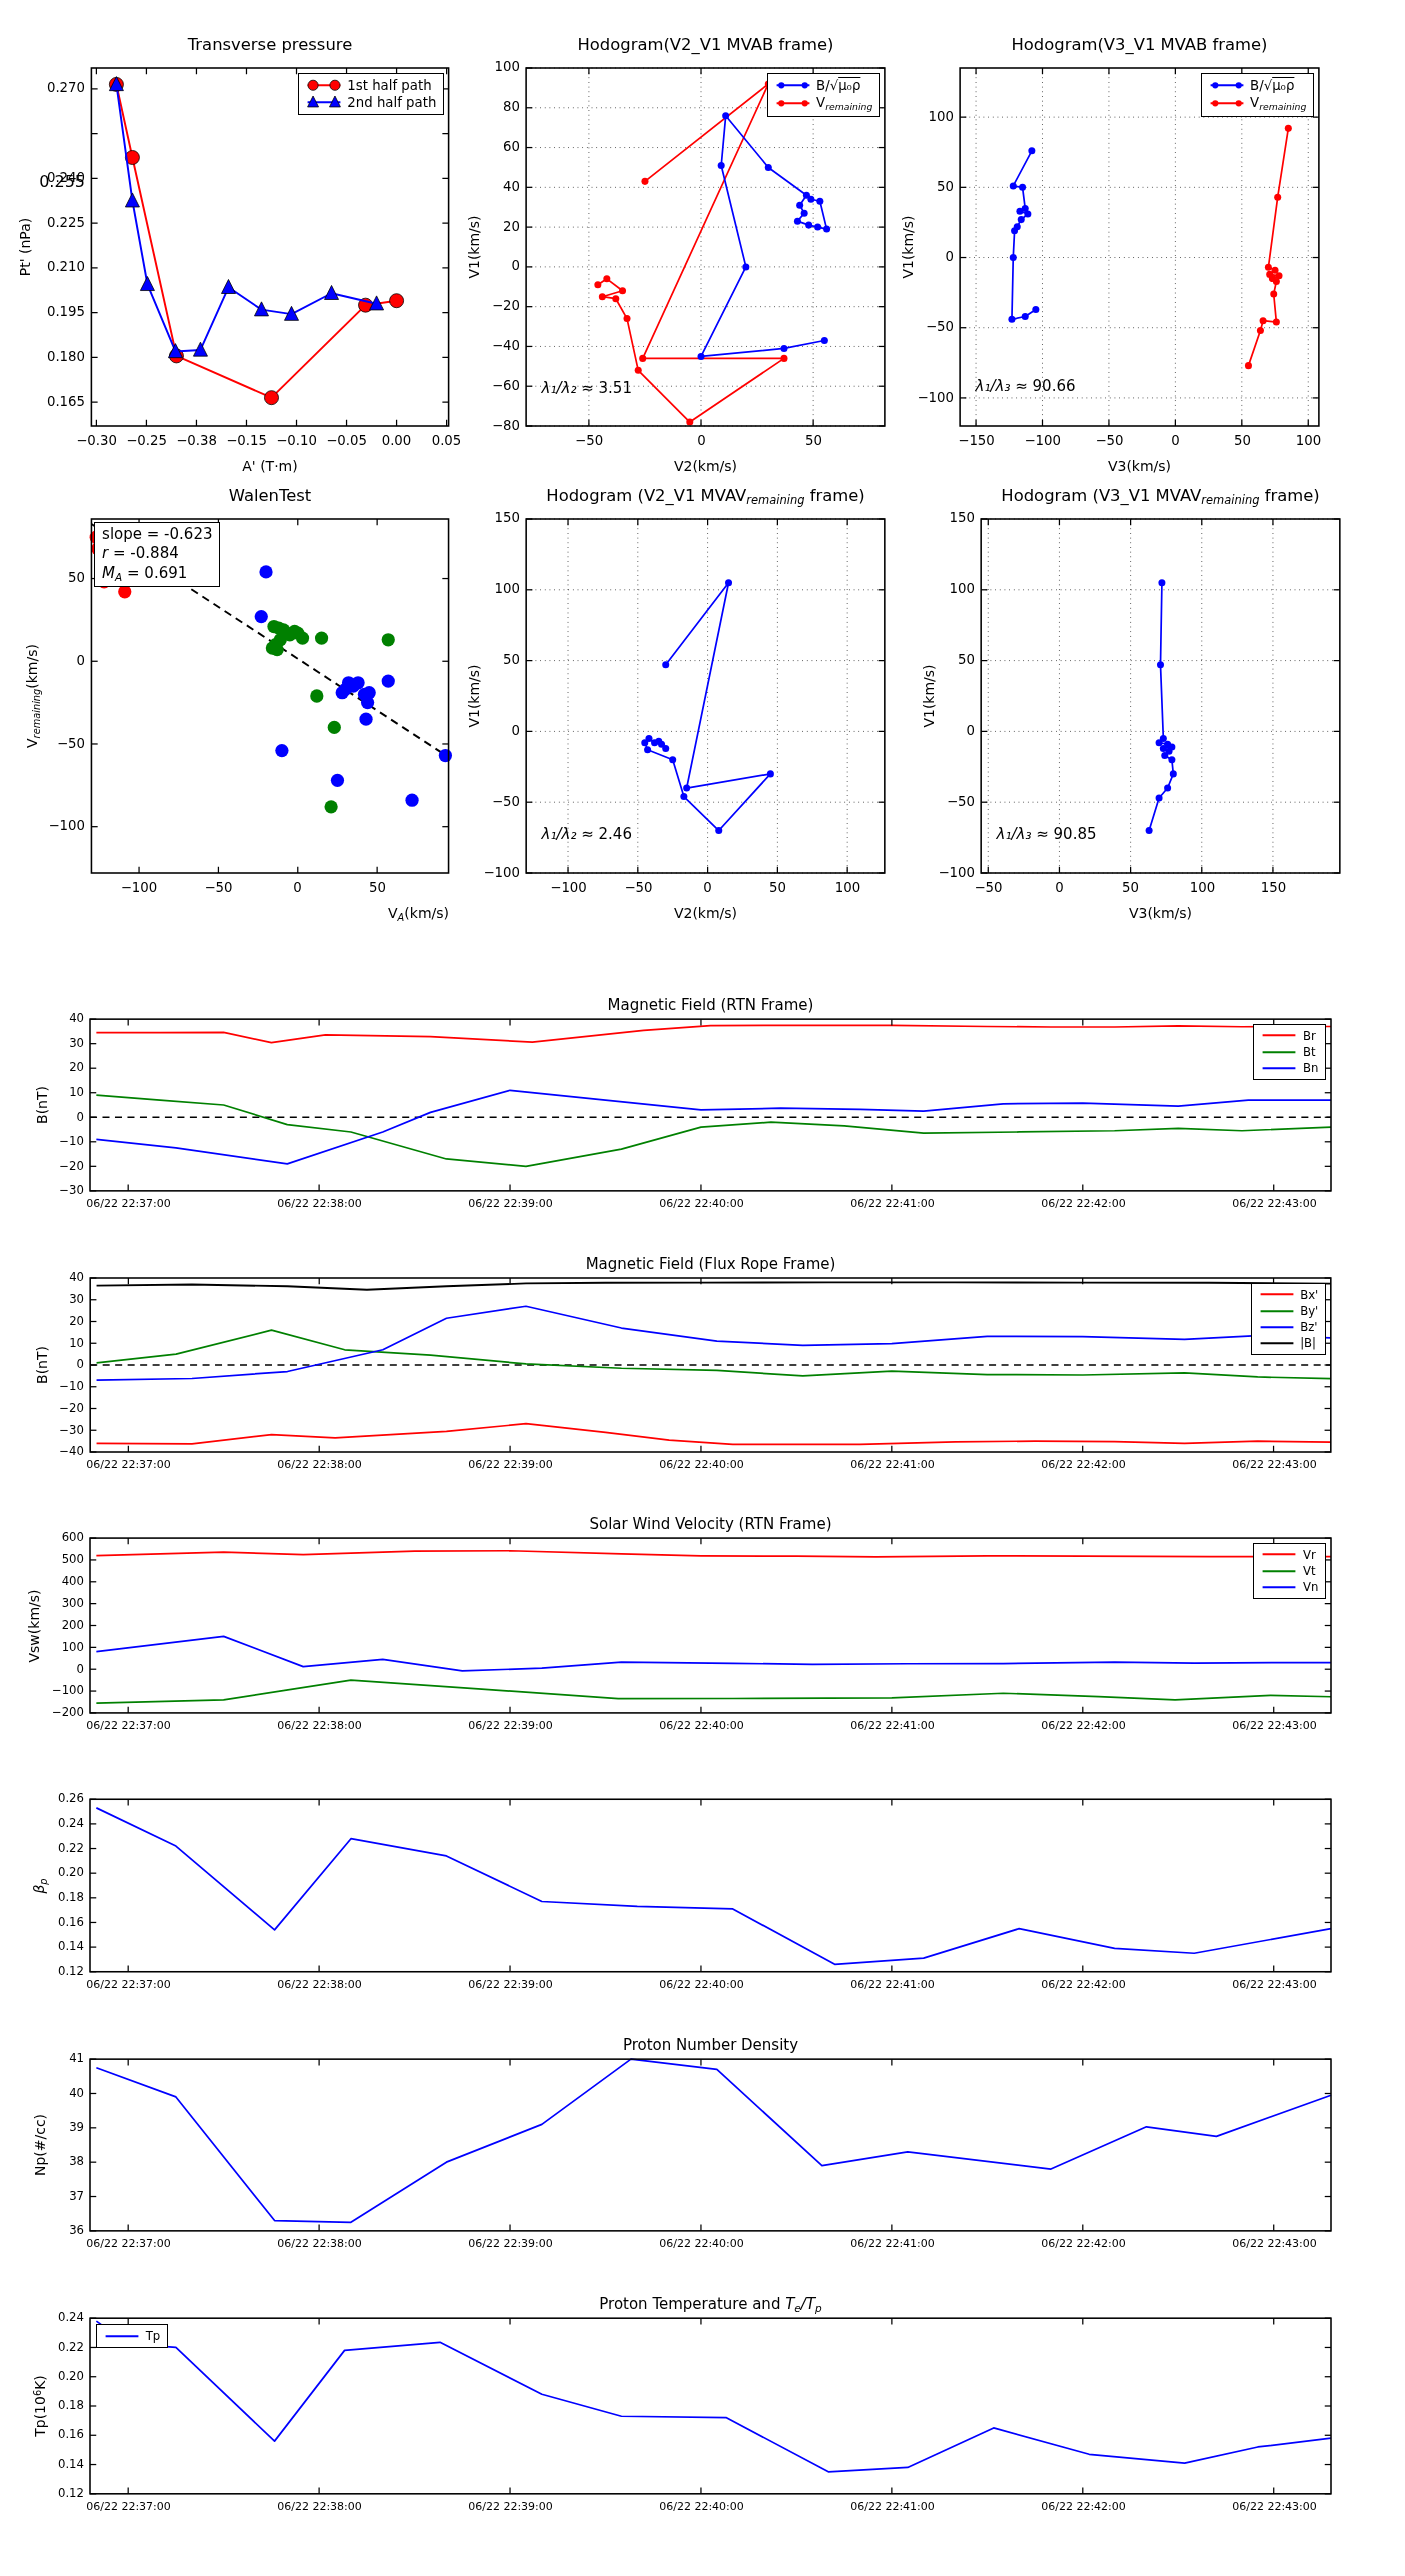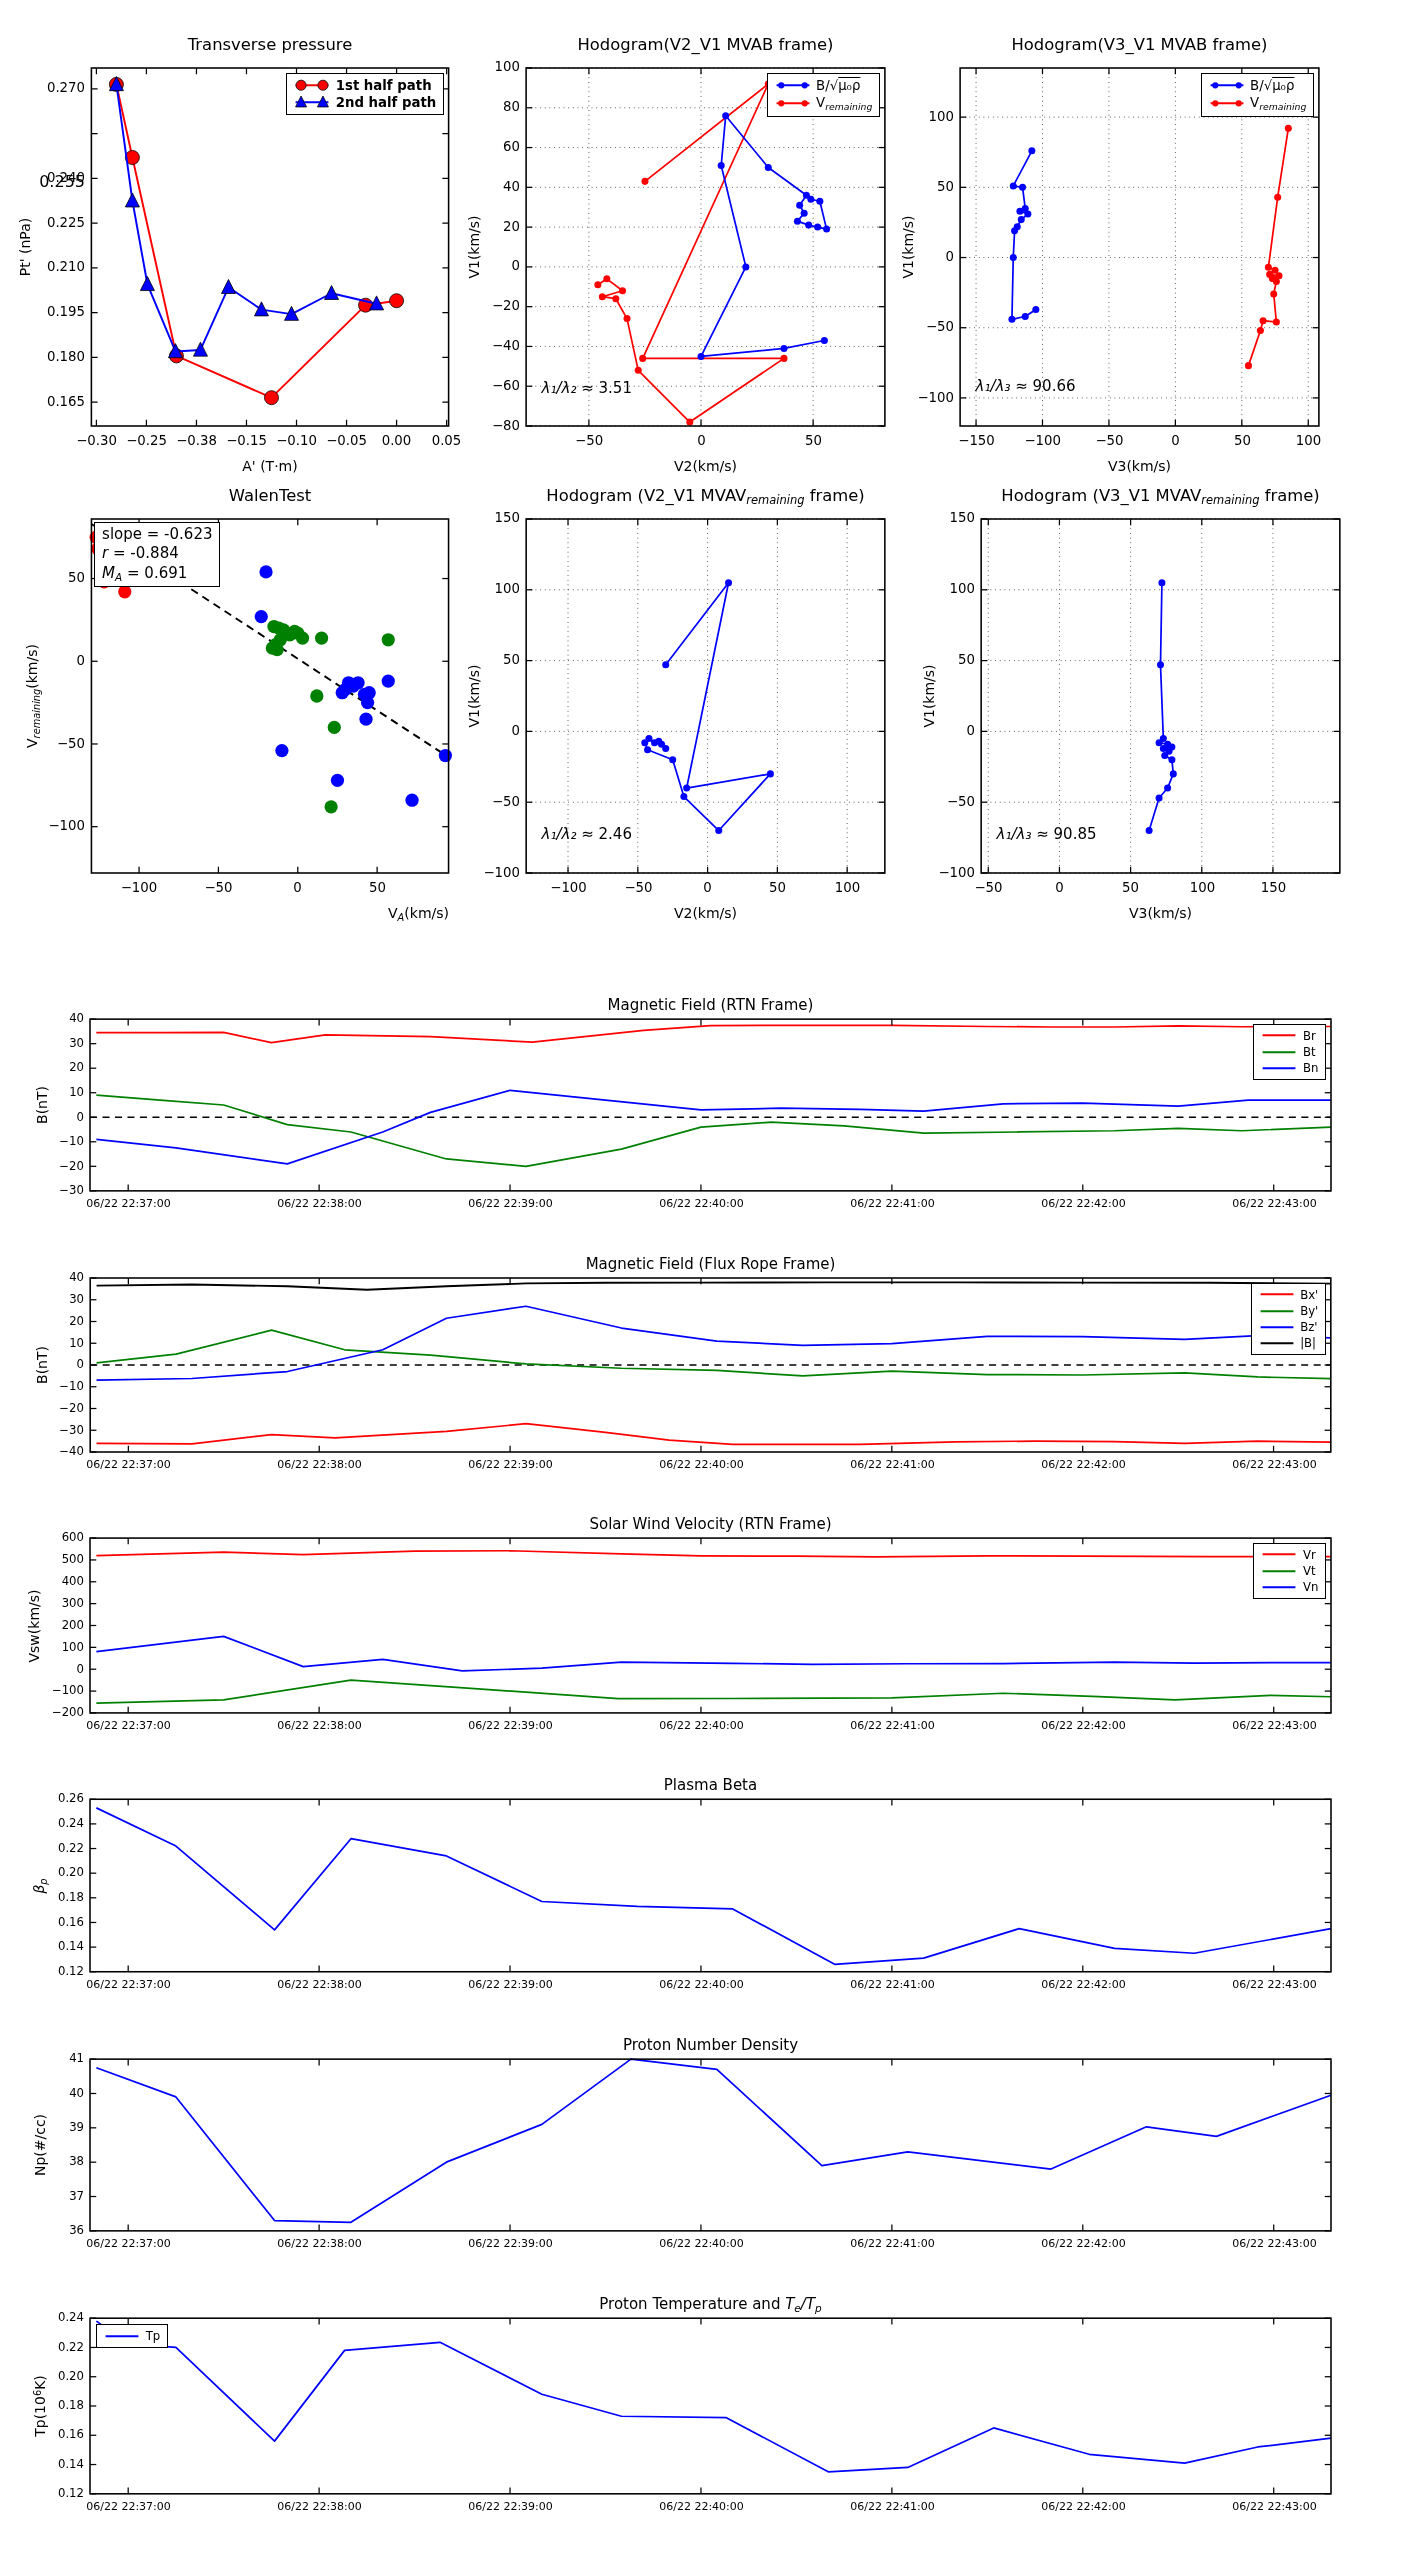--- a/index.html
+++ b/index.html
@@ -96,21 +96,21 @@
       <div class="ytl" style="left: -59px; top: 326px; width: 53px; font-size: 13.3px;">0.165</div>
       <div class="ytl" style="left: -59px; top: 281px; width: 53px; font-size: 13.3px;">0.180</div>
       <div class="ytl" style="left: -59px; top: 236px; width: 53px; font-size: 13.3px;">0.195</div>
       <div class="ytl" style="left: -59px; top: 191px; width: 53px; font-size: 13.3px;">0.210</div>
       <div class="ytl" style="left: -59px; top: 147px; width: 53px; font-size: 13.3px;">0.225</div>
       <div class="ytl" style="left: -59px; top: 102px; width: 53px; font-size: 13.3px;">0.240</div>
       <div class="ytl" style="left: -59px; top: 57px; width: 53px; font-size: 16px; margin-top: 47px;">0.255</div>
       <div class="ytl" style="left: -59px; top: 12.3px; width: 53px; font-size: 13.3px;">0.270</div>
       <div class="xlab" style="left: 0px; top: 390px; width: 358px; text-align: center; font-size: 14px;"><span class="">A' (T·m)</span></div>
       <div class="ylab" style="left: -66px; font-size: 14px;"><span class="">Pt' (nPa)</span></div>
-      <div class="legend" style="font-size: 13.3px; right: 4.7px; top: 4.7px; font-weight: bold;">
+      <div class="legend" style="font-size: 13.3px; right: 4.7px; top: 4.7px;">
         <div class="lgrow">
           <svg width="36" height="12.5" style="position: static;" viewBox="0 0 46 16">
             <line x1="2" y1="8" x2="44" y2="8" stroke="#ff0000" stroke-width="2.6"></line>
             <circle cx="9" cy="8" r="6.5" fill="#ff0000" stroke="#000" stroke-width="1"></circle>
             <circle cx="37" cy="8" r="6.5" fill="#ff0000" stroke="#000" stroke-width="1"></circle>
           </svg>
           <div><span class="">1st half path</span></div>
         </div>
         <div class="lgrow">
           <svg width="36" height="12.5" style="position: static;" viewBox="0 0 46 16">
@@ -857,21 +857,20 @@
         <line x1="1590" y1="126.2857142857143" x2="1582" y2="126.2857142857143" stroke="#000" stroke-width="1.6"></line>
         <line x1="0" y1="94.7142857142857" x2="8" y2="94.7142857142857" stroke="#000" stroke-width="1.6"></line>
         <line x1="1590" y1="94.7142857142857" x2="1582" y2="94.7142857142857" stroke="#000" stroke-width="1.6"></line>
         <line x1="0" y1="63.14285714285714" x2="8" y2="63.14285714285714" stroke="#000" stroke-width="1.6"></line>
         <line x1="1590" y1="63.14285714285714" x2="1582" y2="63.14285714285714" stroke="#000" stroke-width="1.6"></line>
         <line x1="0" y1="31.571428571428612" x2="8" y2="31.571428571428612" stroke="#000" stroke-width="1.6"></line>
         <line x1="1590" y1="31.571428571428612" x2="1582" y2="31.571428571428612" stroke="#000" stroke-width="1.6"></line>
         <line x1="0" y1="0" x2="8" y2="0" stroke="#000" stroke-width="1.6"></line>
         <line x1="1590" y1="0" x2="1582" y2="0" stroke="#000" stroke-width="1.6"></line>
       </svg>
-      <div class="title" style="left: 0px; top: -23.4px; width: 1241px; font-size: 15px;"><span class="">Plasma Beta</span></div>
       <div class="xtl" style="left: -32px; top: 179px; width: 141px; font-size: 11px;">06/22 22:37:00</div>
       <div class="xtl" style="left: 159px; top: 179px; width: 141px; font-size: 11px;">06/22 22:38:00</div>
       <div class="xtl" style="left: 350px; top: 179px; width: 141px; font-size: 11px;">06/22 22:39:00</div>
       <div class="xtl" style="left: 541px; top: 179px; width: 141px; font-size: 11px;">06/22 22:40:00</div>
       <div class="xtl" style="left: 732px; top: 179px; width: 141px; font-size: 11px;">06/22 22:41:00</div>
       <div class="xtl" style="left: 923px; top: 179px; width: 141px; font-size: 11px;">06/22 22:42:00</div>
       <div class="xtl" style="left: 1114px; top: 179px; width: 141px; font-size: 11px;">06/22 22:43:00</div>
       <div class="ytl" style="left: -59px; top: 165px; width: 53px; font-size: 11.7px;">0.12</div>
       <div class="ytl" style="left: -59px; top: 140px; width: 53px; font-size: 11.7px;">0.14</div>
       <div class="ytl" style="left: -59px; top: 116px; width: 53px; font-size: 11.7px;">0.16</div>

